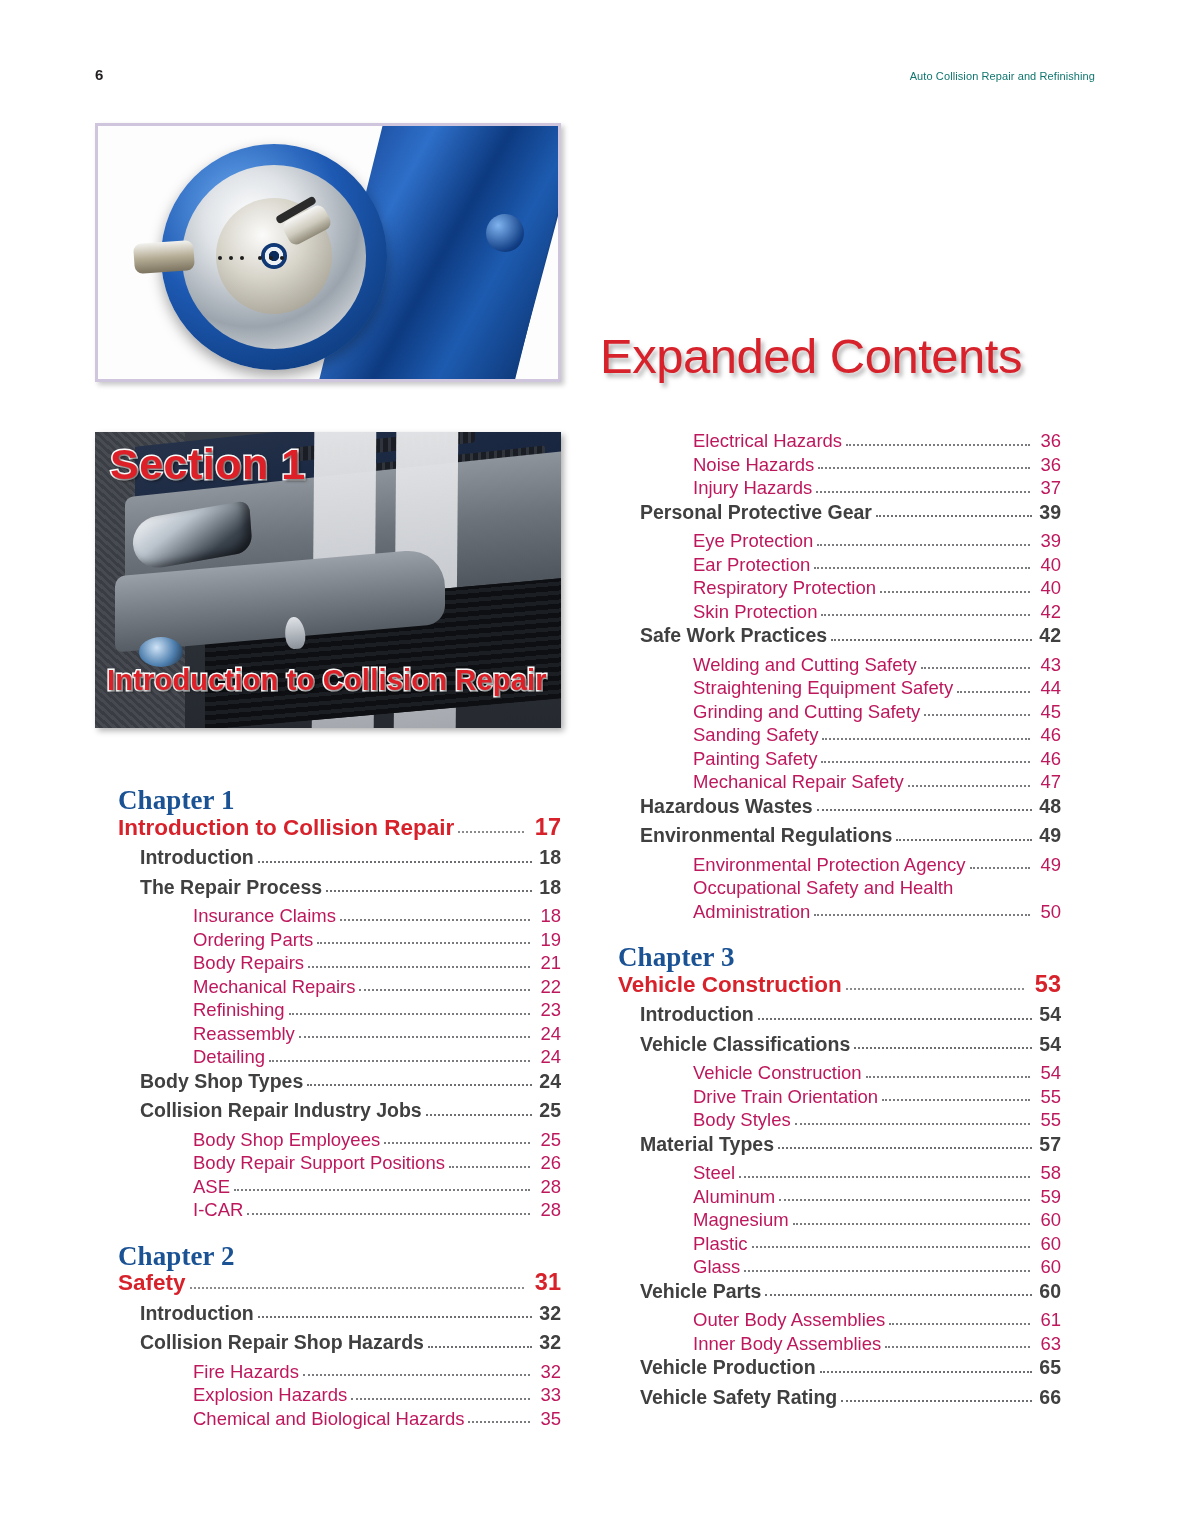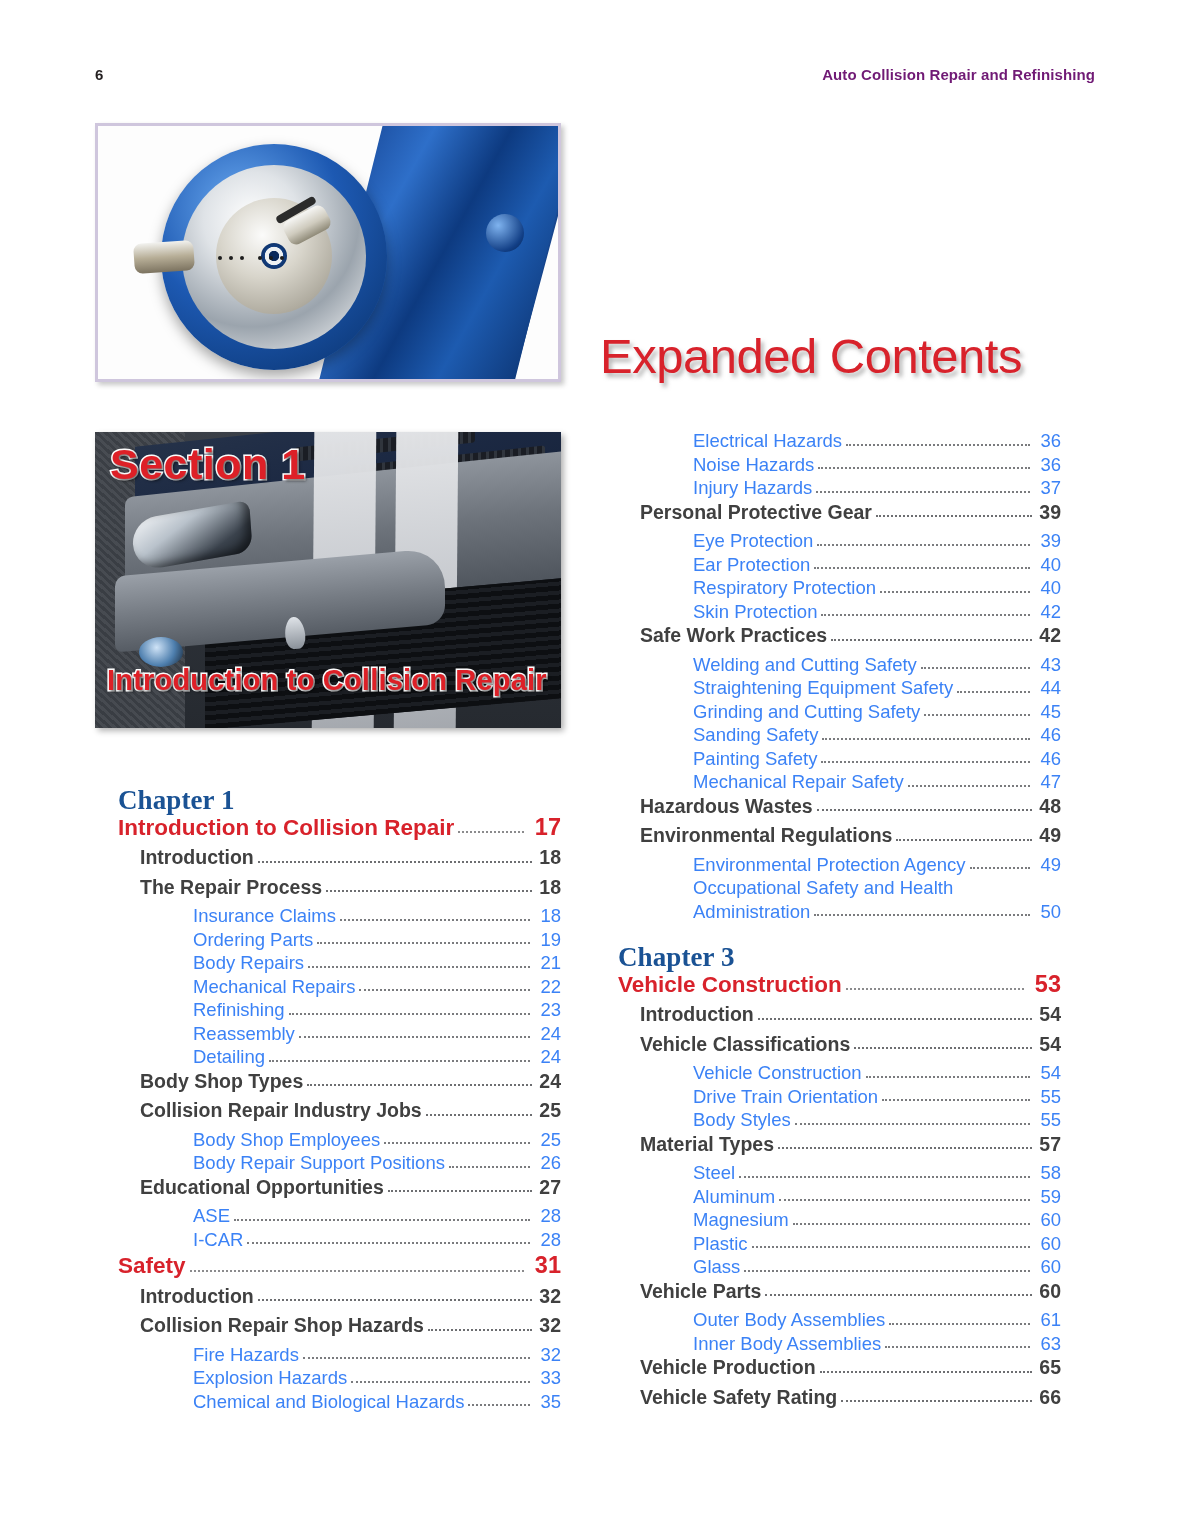--- a/index.html
+++ b/index.html
@@ -27,23 +27,23 @@
     justify-content: space-between;
     align-items: baseline;
   }
   .folio {
     font-size: 15px;
     font-weight: bold;
     color: #231f20;
     letter-spacing: .1px;
   }
   .book-title {
-    font-size: 15px;
-    font-weight: bold;
-    color: #701a75;
+    font-size: 11px;
+    font-weight: normal;
+    color: #0f766e;
     letter-spacing: .1px;
   }
 
   
   .photo-spraygun {
     position: absolute;
     left: 95px;
     top: 123px;
     width: 466px;
     height: 259px;
@@ -303,21 +303,21 @@
     font-weight: bold;
     margin-bottom: 10px;
     margin-left: 22px;
     width: calc(100% - 22px);
   }
   .row-l1 .leader { border-bottom: 2px dotted #6d6e71; margin-bottom: 5px; }
   .row-l1 .pg { min-width: 26px; }
 
   
   .row-l2 {
-    color: #3b82f6;
+    color: #be185d;
     font-size: 18.5px;
     font-weight: normal;
     margin-bottom: 5px;
     margin-left: 75px;
     width: calc(100% - 75px);
     justify-content: center;
   }
   .row-l2 .leader { border-bottom: 2px dotted #7a7b7e; margin-bottom: 5px; }
   .row-l2 .pg { min-width: 26px; padding-left: 2px; }
 
@@ -444,35 +444,31 @@
     <div class="row row-l2">
       <span class="txt">Body Shop Employees</span>
       <span class="leader"></span>
       <span class="pg">25</span>
     </div>
     <div class="row row-l2">
       <span class="txt">Body Repair Support Positions</span>
       <span class="leader"></span>
       <span class="pg">26</span>
     </div>
-    <div class="row row-l1">
-      <span class="txt">Educational Opportunities</span>
-      <span class="leader"></span>
-      <span class="pg">27</span>
-    </div>
     <div class="row row-l2">
       <span class="txt">ASE</span>
       <span class="leader"></span>
       <span class="pg">28</span>
     </div>
     <div class="row row-l2">
       <span class="txt">I-CAR</span>
       <span class="leader"></span>
       <span class="pg">28</span>
     </div>
+    <div class="chapter-head">Chapter 2</div>
     <div class="row row-chapter">
       <span class="txt">Safety</span>
       <span class="leader"></span>
       <span class="pg">31</span>
     </div>
     <div class="row row-l1">
       <span class="txt">Introduction</span>
       <span class="leader"></span>
       <span class="pg">32</span>
     </div>

